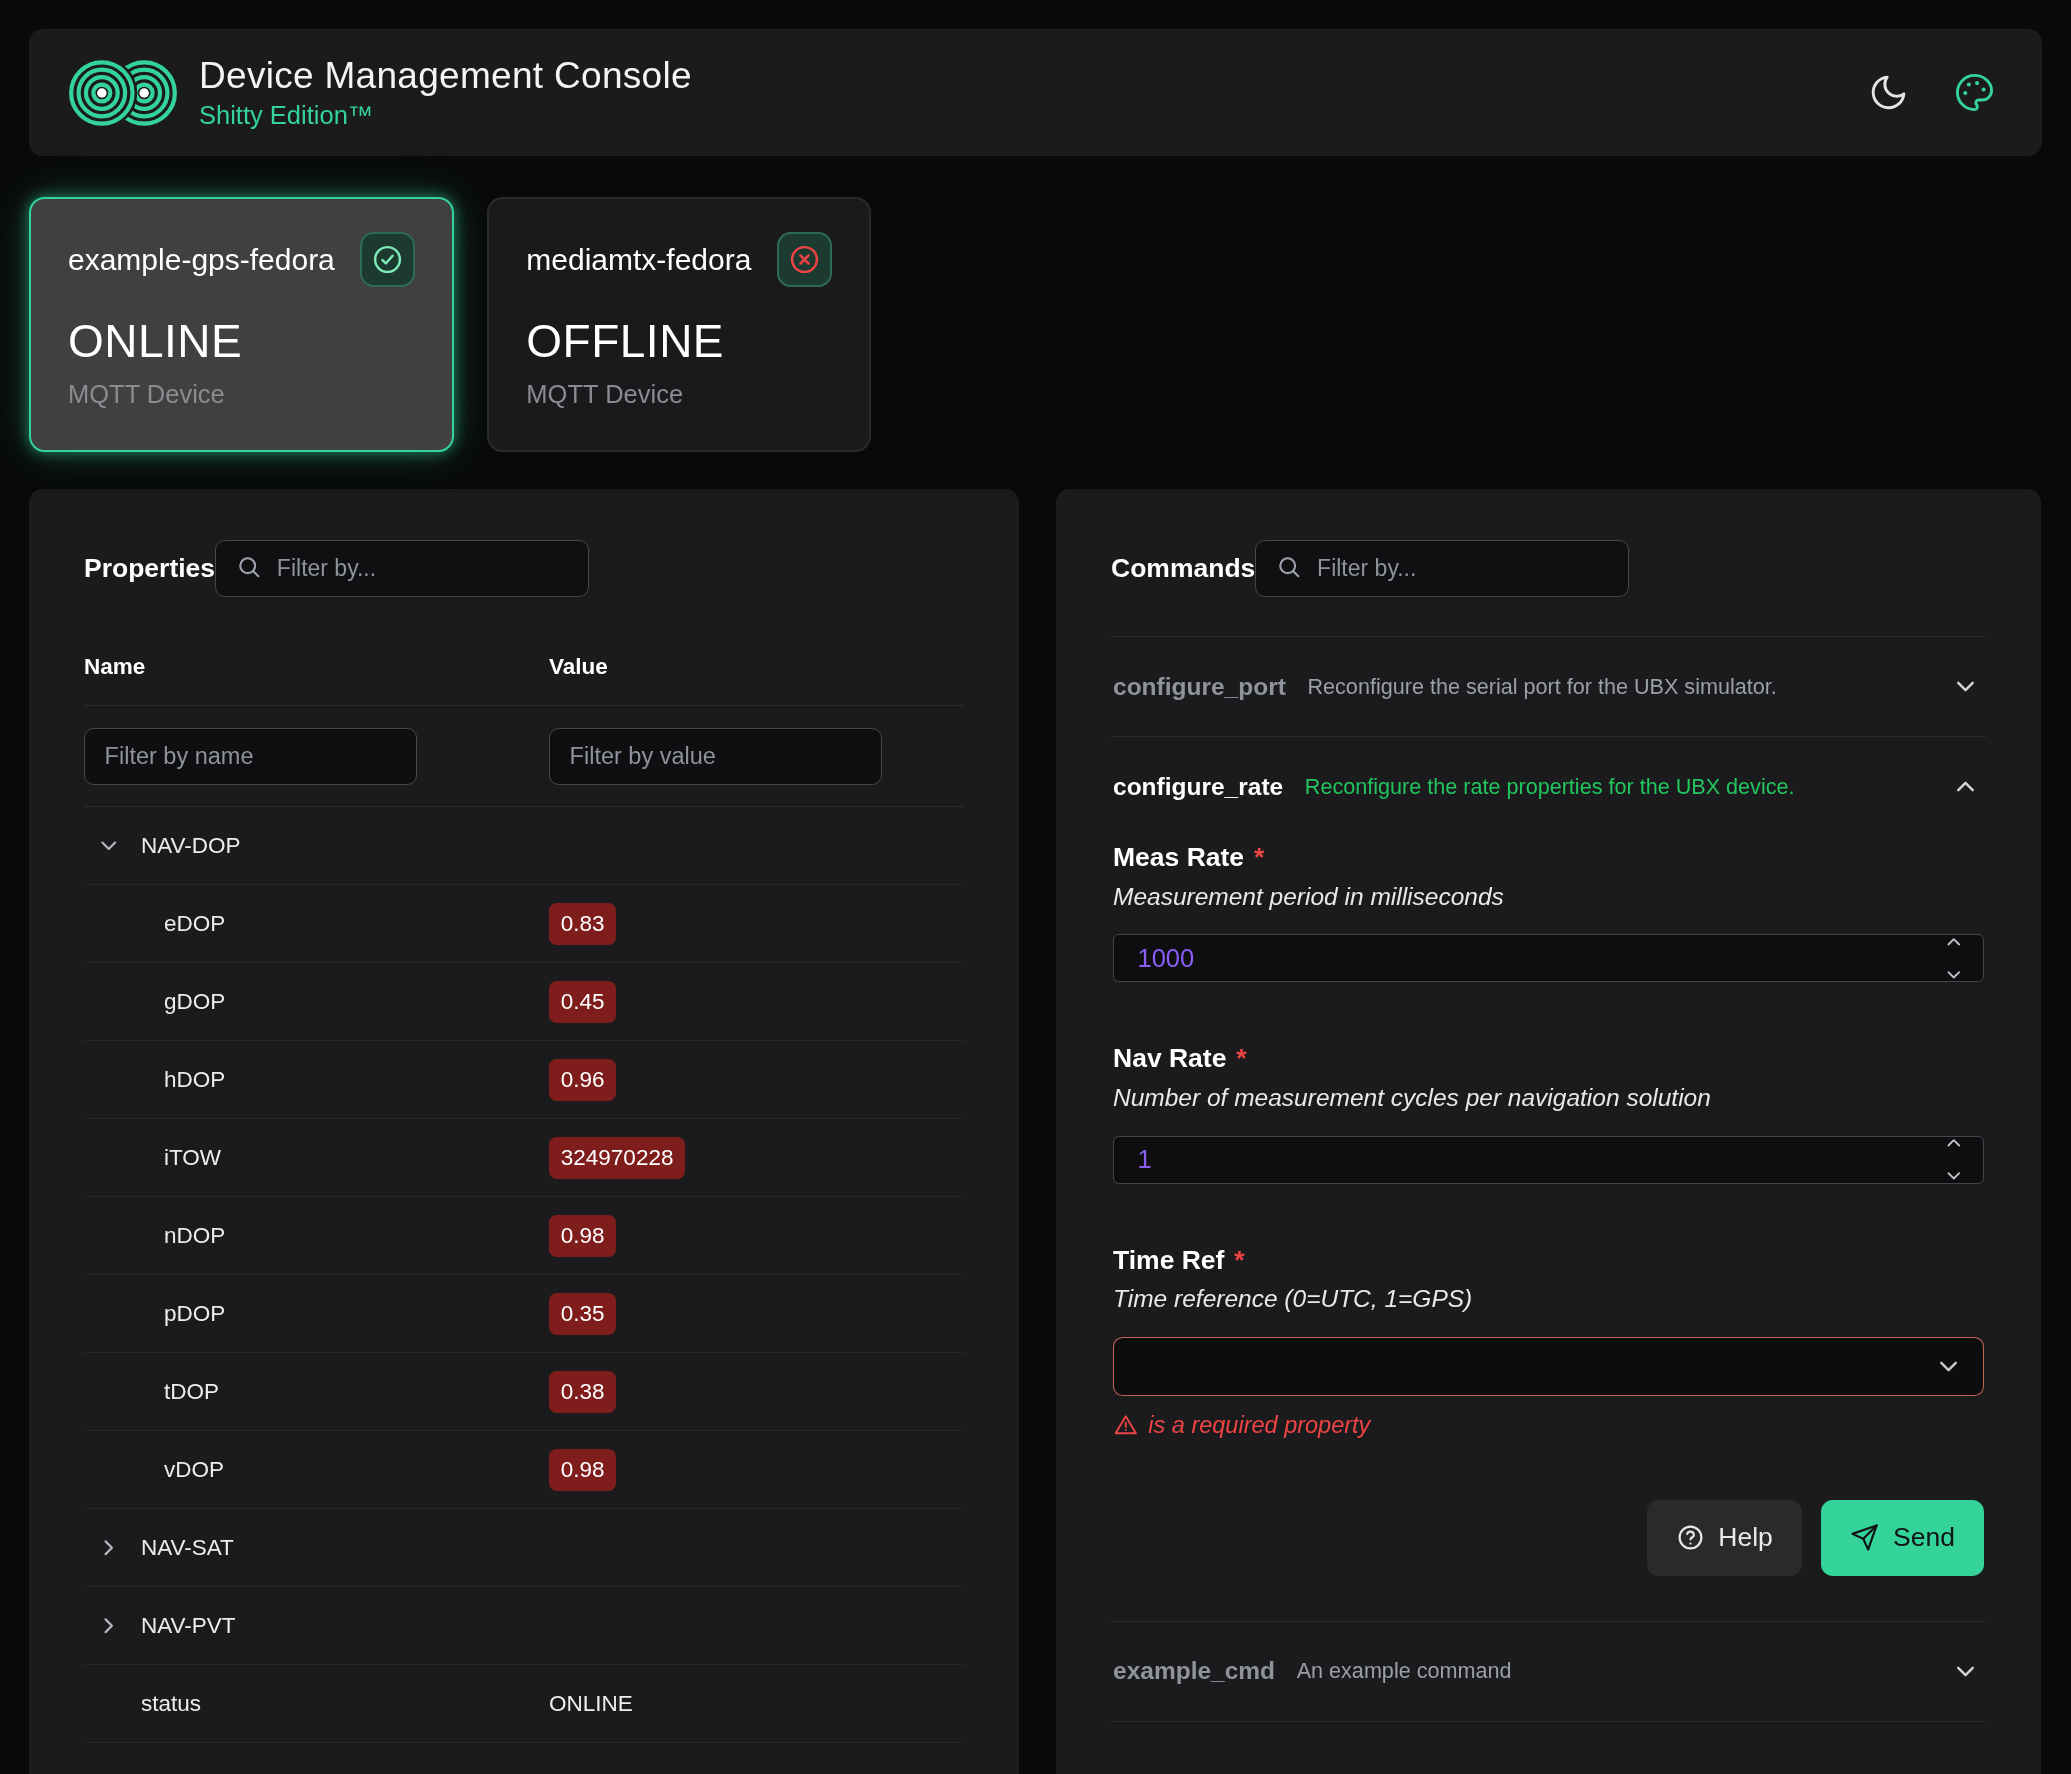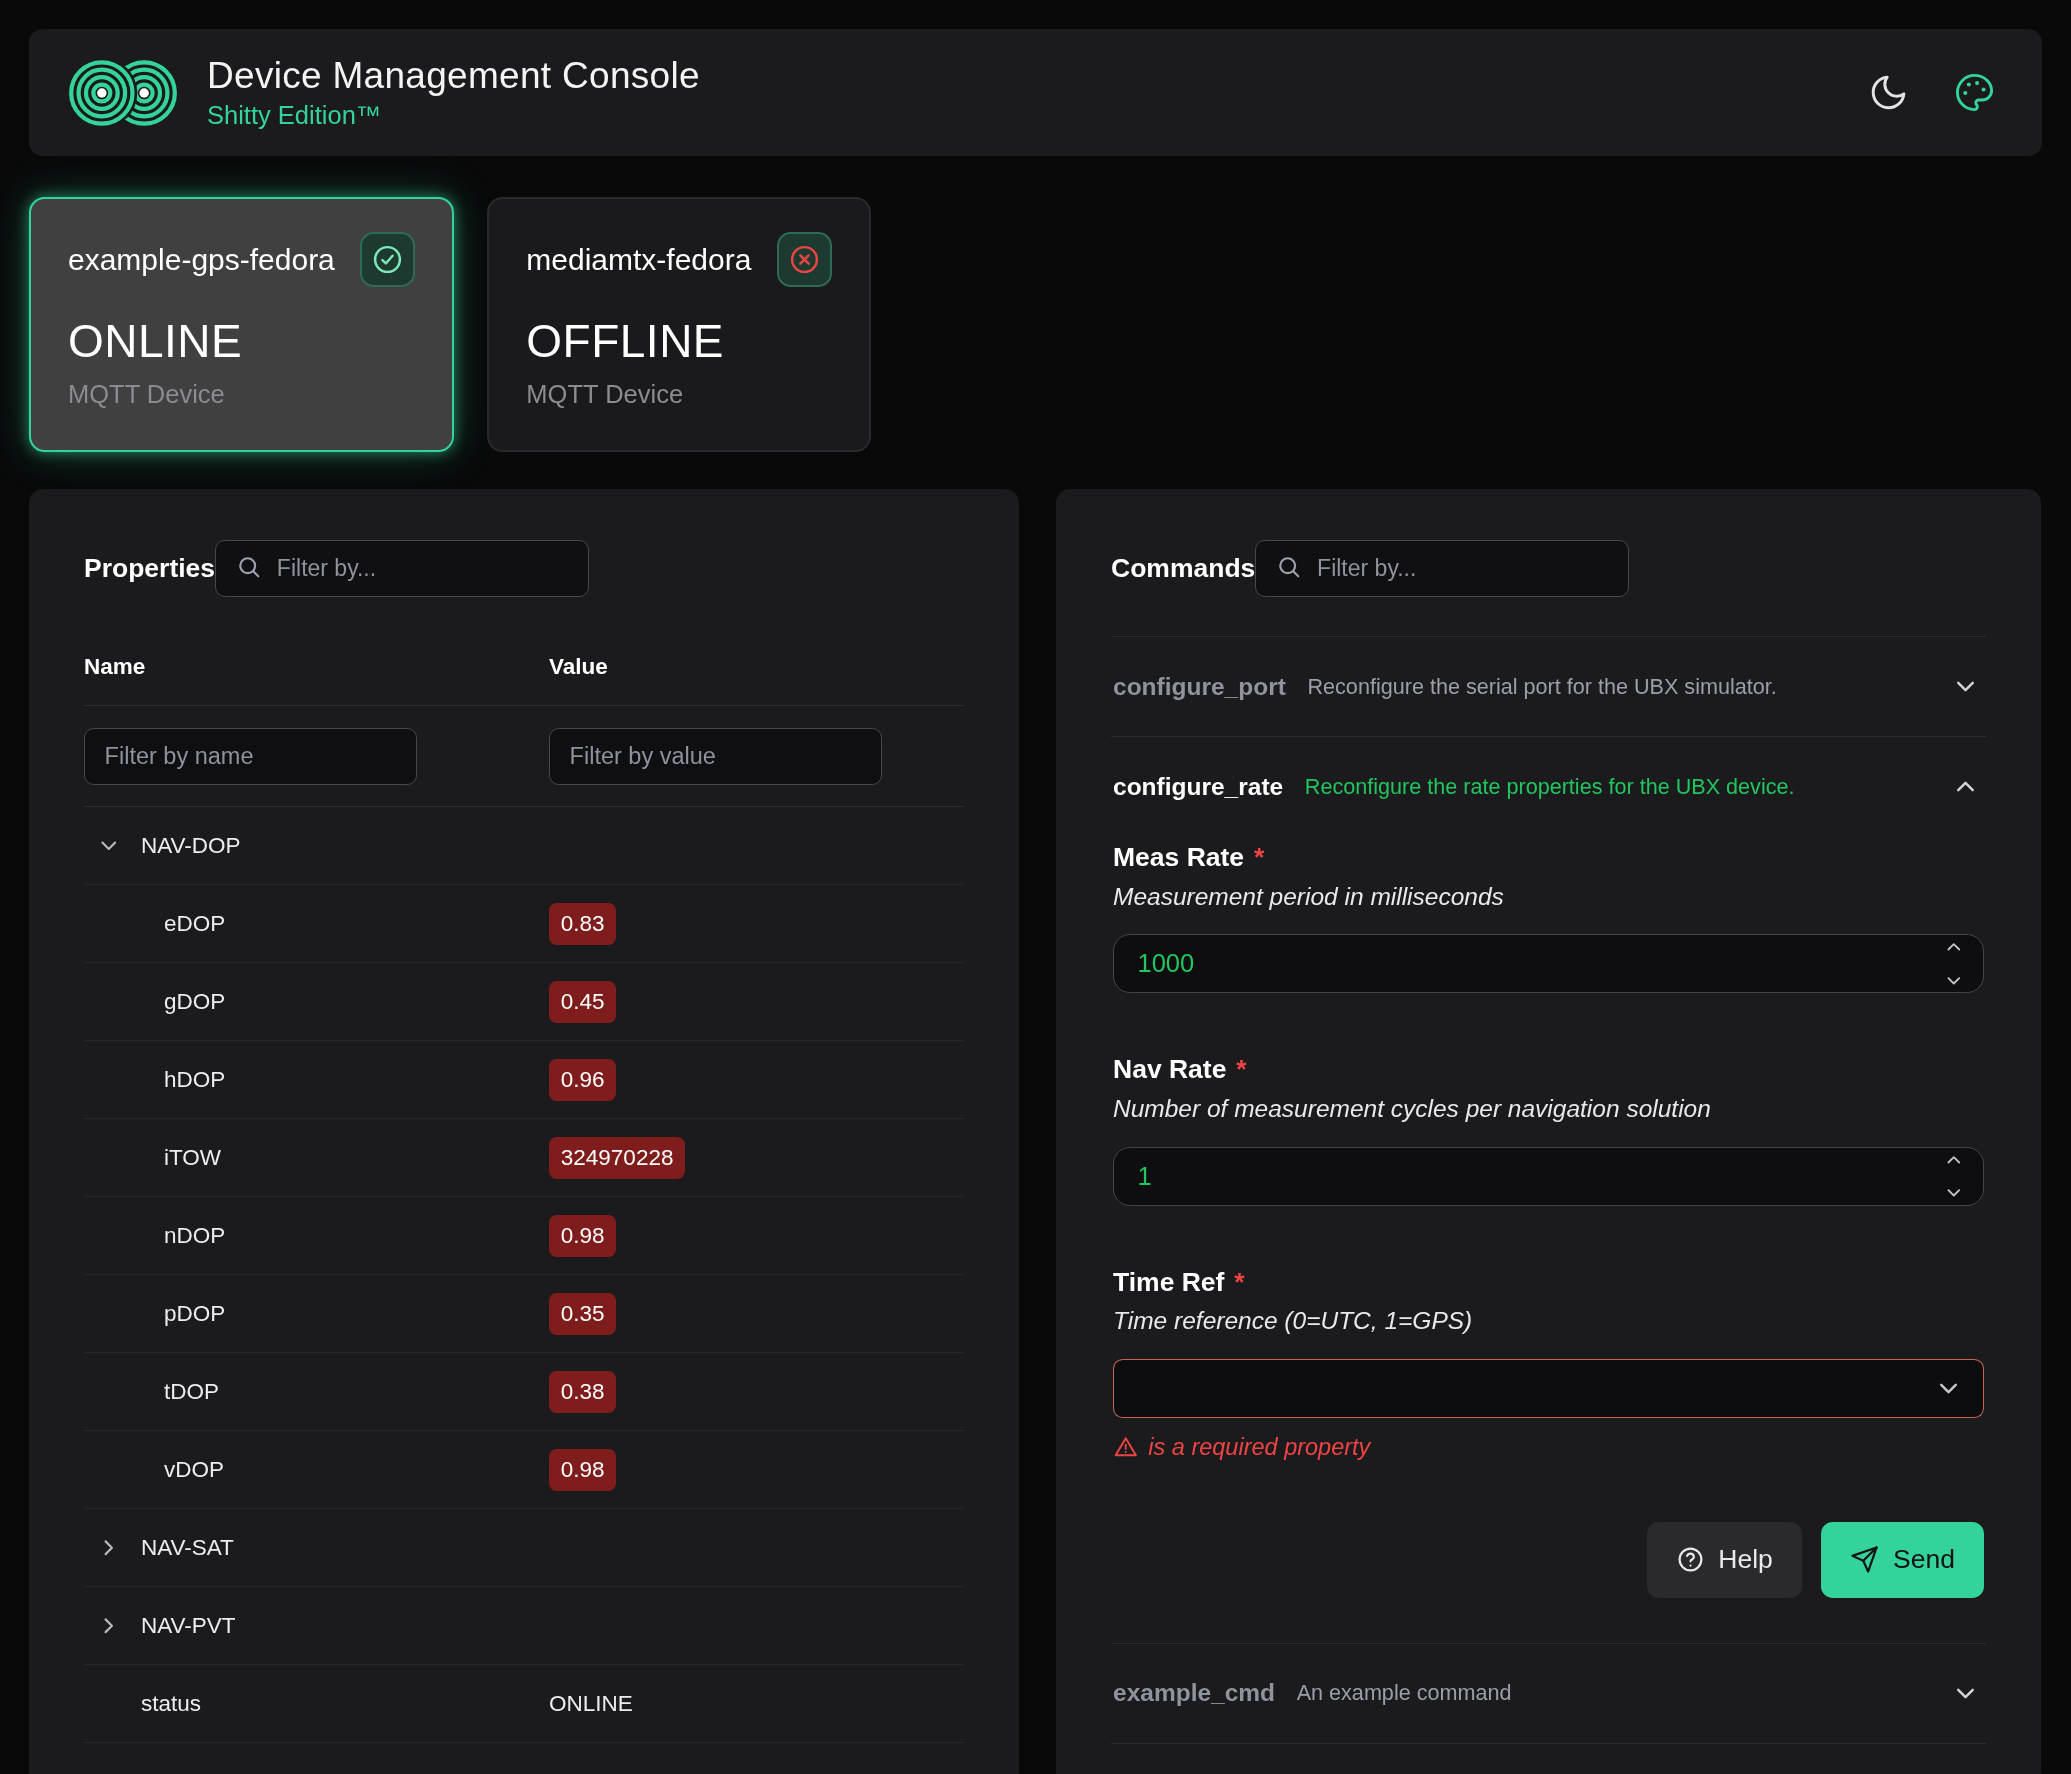--- a/index.html
+++ b/index.html
@@ -9,21 +9,21 @@
     font-family:"Liberation Sans", sans-serif;
     color:#f4f4f5;
   }
   .page { width:2071px; height:1774px; position:relative; }
 
   
   .topbar {
     margin:29px 29px 0; height:127px; background:#1b1b1d; border-radius:13.7px;
     display:flex; align-items:center; justify-content:space-between; padding:0 47px 0 39px;
   }
-  .brand { display:flex; align-items:center; gap:29px; }
+  .brand { display:flex; align-items:center; gap:21px; }
   .logo svg { width:110px; height:86px; display:block; }
   .app-title { font-size:37px; color:#f4f4f5; letter-spacing:0.3px; }
   .app-subtitle { font-size:25.5px; color:#34d399; margin-top:3.9px; }
   .topbar-actions { display:flex; align-items:center; gap:45px; }
   .icon-btn { background:none; border:none; cursor:pointer; padding:0; line-height:0; }
   .icon-btn svg { width:41px; height:41px; }
 
   
   .cards { display:flex; gap:33px; margin:41px 29px 0; align-items:stretch; }
   .card {
@@ -104,22 +104,22 @@
   .cmd-chev { margin-left:auto; line-height:0; }
   .cmd-chev svg { width:29px; height:29px; stroke:#d4d4d8; }
 
   .cmd-form { padding:5.9px 2px 0; }
   .field { margin-bottom:61px; }
   .field-label { font-size:26.5px; font-weight:700; color:#fff; }
   .req { color:#ef4444; margin-left:9.8px; }
   .field-desc { font-style:italic; font-size:24.5px; color:#e8e9eb; margin-top:9.8px; }
   .input-wrap { margin-top:23.5px; position:relative; }
   .text-input {
-    width:100%; height:59px; background:#0e0e10; border:1px solid #44444a; border-radius:17px;
-    color:#22c55e; font-size:25.5px; padding:0 63px 0 23.5px; outline:none;
+    width:100%; height:48px; background:#0e0e10; border:1px solid #44444a; border-radius:6px;
+    color:#8b5cf6; font-size:25.5px; padding:0 63px 0 23.5px; outline:none;
     font-family:"Liberation Sans", sans-serif;
   }
   .spin {
     position:absolute; right:19.6px; top:0; height:100%;
     display:flex; flex-direction:column; justify-content:center; gap:11.8px;
   }
   .spin-btn { background:none; border:none; padding:0; cursor:pointer; line-height:0; }
   .spin-btn svg { width:21.6px; height:21.6px; stroke:#c4c4ca; }
 
   .select-box {

